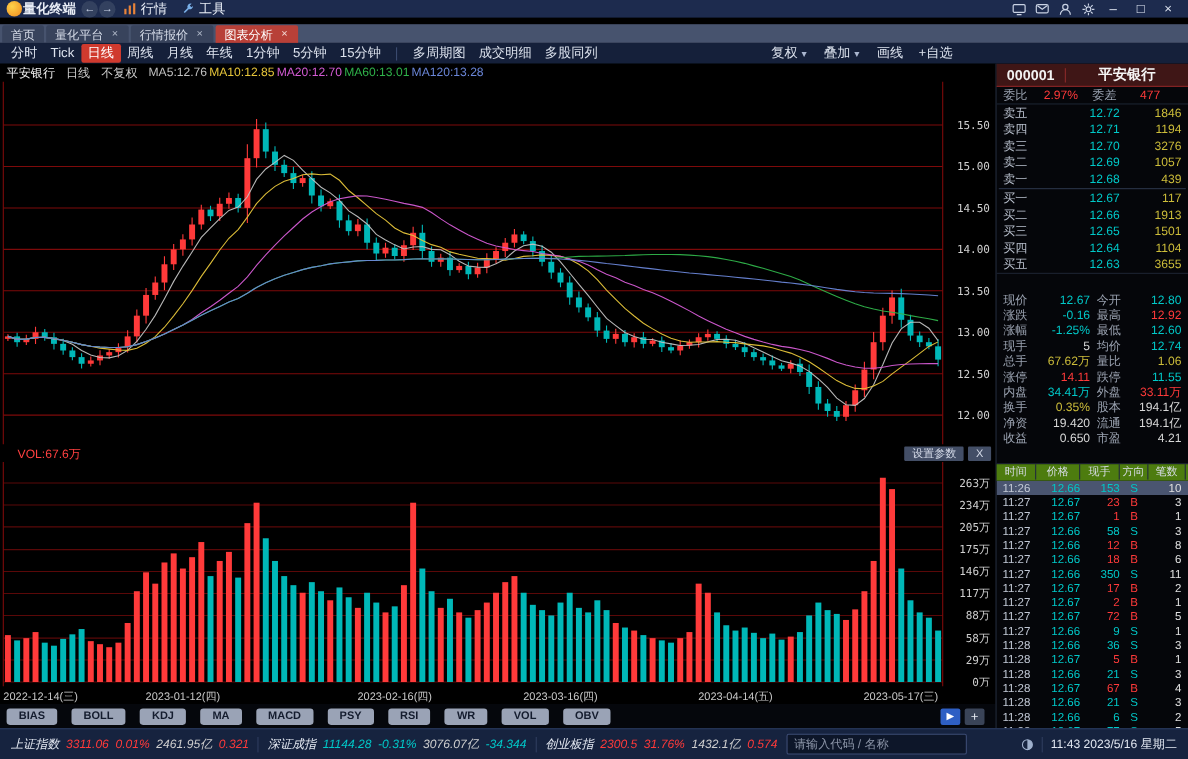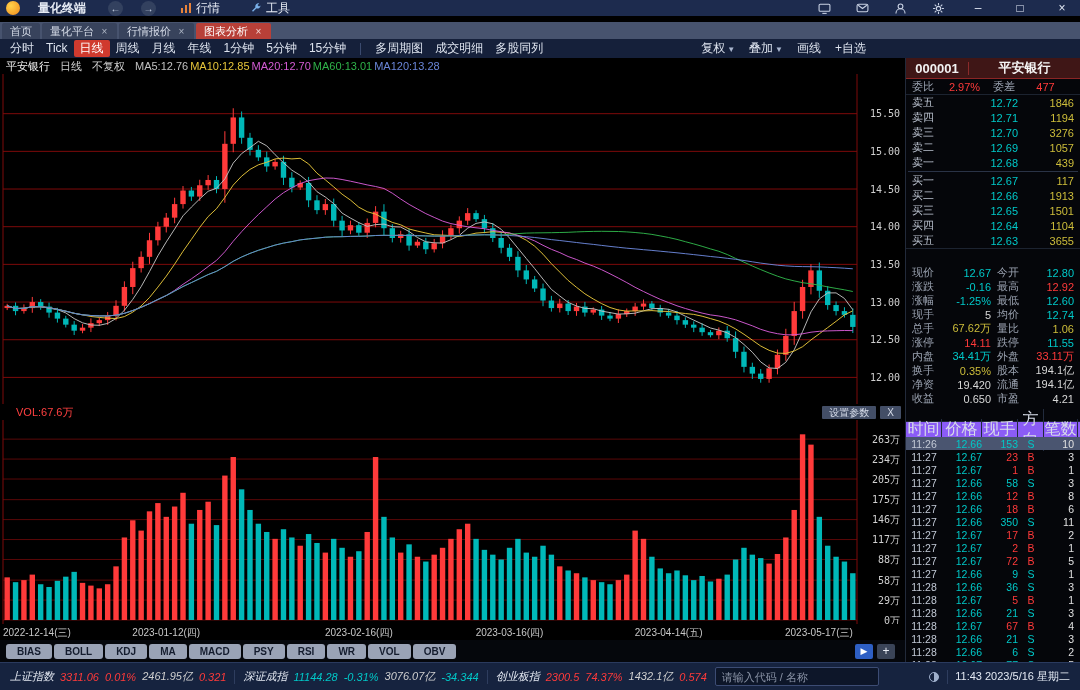--- a/index.html
+++ b/index.html
@@ -1,21 +1,21 @@
 <!DOCTYPE html>
 <html><head>
 <meta charset="utf-8">
 <style>
   html,body{margin:0;padding:0;background:#05070c;}
   body{width:1080px;height:690px;overflow:hidden;font-family:"Liberation Sans",sans-serif;color:#ddd;}
   .app{position:relative;width:1080px;height:690px;overflow:hidden;background:#000;}
   svg text{font-family:"DejaVu Sans Mono",monospace;}
 
   
-  .titlebar{position:absolute;left:0;top:0;right:0;height:16px;background:#1d2b4e;display:flex;align-items:center;padding:0 6px;gap:18px;font-size:12px;color:#e7ecf5;box-sizing:border-box;}
+  .titlebar{position:absolute;left:0;top:0;right:0;height:16px;background:#1d2b4e;display:flex;align-items:center;padding:0 6px;gap:1px;font-size:12px;color:#e7ecf5;box-sizing:border-box;}
   .logo{width:14px;height:14px;border-radius:50%;background:radial-gradient(circle at 35% 35%,#ffd24a,#f08a1d);flex-shrink:0;}
   .appname{font-weight:bold;font-size:12px;margin-right:4px;}
   .navbtn{width:15px;height:15px;border-radius:50%;background:#33415f;color:#cfd8ea;font-size:10px;display:flex;align-items:center;justify-content:center;cursor:pointer;}
   .menu-item{display:flex;align-items:center;gap:4px;padding:0 6px;height:22px;cursor:pointer;}
   .mi-icon{width:12px;height:12px;}
   .tb-spacer{flex:1;}
   .tb-icon{width:20px;height:16px;display:flex;align-items:center;justify-content:center;cursor:pointer;}
   .winctl{width:24px;height:18px;display:flex;align-items:center;justify-content:center;color:#dfe6f2;font-size:12px;cursor:pointer;}
 
   
@@ -42,21 +42,21 @@
   .ma-label{margin-right:2px;}
   .main-chart{position:absolute;top:16px;left:0;width:905px;height:330px;}
   .vol-header{position:absolute;top:346px;left:12px;right:0;height:16px;display:flex;align-items:center;padding:0 4px;font-size:11px;box-sizing:border-box;}
   .vol-label{color:#ff4040;}
   .vh-spacer{flex:1;}
   .vh-btn{background:#434e66;color:#d5dbe8;font-size:10px;padding:0 7px;height:13px;line-height:13px;margin-left:4px;cursor:pointer;border-radius:1px;}
   .vol-chart{position:absolute;top:362px;left:0;width:905px;height:204px;}
   .date-axis{position:absolute;top:566px;left:0;width:905px;height:16px;}
   .x-label{position:absolute;top:2px;font-size:10px;color:#c8c8c8;white-space:nowrap;}
   .indicator-bar{position:absolute;top:582px;left:0;right:0;height:22px;display:flex;align-items:center;padding-left:6px;background:#05070c;box-sizing:border-box;}
-  .ind-btns{display:flex;gap:2px;align-items:flex-end;}
+  .ind-btns{display:flex;gap:13px;align-items:flex-end;}
   .ind-btn{background:#9aa3b6;color:#141c2e;font-size:10px;font-weight:bold;padding:2px 11px;border-radius:3px;cursor:pointer;}
   .ind-right{margin-left:auto;display:flex;gap:4px;margin-right:10px;}
   .ind-next{width:18px;height:15px;background:#2e5fc4;color:#fff;font-size:9px;display:flex;align-items:center;justify-content:center;border-radius:2px;cursor:pointer;}
   .ind-add{width:18px;height:15px;background:#3a4458;color:#e8ecf4;display:flex;align-items:center;justify-content:center;border-radius:2px;font-size:12px;cursor:pointer;}
 
   
   .right-panel{position:absolute;top:58px;left:905px;right:0;bottom:28px;background:#05060a;border-left:1px solid #222a3a;font-size:11px;display:flex;flex-direction:column;box-sizing:border-box;}
   .q-header{height:20px;background:#3f1616;border-bottom:1px solid #8a2525;display:flex;align-items:center;font-size:13px;font-weight:bold;flex-shrink:0;}
   .q-code{width:62px;text-align:center;color:#f2f2f2;}
   .q-divider{width:1px;height:13px;background:#8a2a2a;}
@@ -68,21 +68,21 @@
   .book-row{display:flex;height:15px;align-items:center;padding:0 6px;box-sizing:border-box;}
   .b-label{width:30px;color:#b9c0cd;flex-shrink:0;}
   .b-price{flex:1;text-align:right;padding-right:12px;}
   .b-vol{width:44px;text-align:right;color:#cdbd3a;flex-shrink:0;}
   .book-div{height:1px;background:#2a3346;margin:1px 2px;}
   .stats{padding:16px 6px;border-top:1px solid #1c2330;border-bottom:1px solid #1c2330;flex-shrink:0;}
   .stat-row{display:grid;grid-template-columns:30px 1fr 34px 1fr;height:14px;align-items:center;}
   .s-l{color:#9aa2b0;}
   .s-l2{padding-left:6px;}
   .s-v{text-align:right;}
-  .tick-header{height:15px;display:flex;background:#8b5cf6;color:#d8dde8;font-size:16px;align-items:center;flex-shrink:0;}
+  .tick-header{height:15px;display:flex;background:#4d7c0f;color:#d8dde8;font-size:10px;align-items:flex-start;flex-shrink:0;}
   .th{box-sizing:border-box;border-right:1px solid #222b3d;text-align:center;flex-shrink:0;}
   .tick-rows{flex:1;overflow:hidden;}
   .tick-row{display:flex;height:13px;align-items:center;font-size:10.5px;cursor:pointer;}
   .tick-row.hl{background:#4a5570;}
   .tc{flex-shrink:0;box-sizing:border-box;}
   .w-time{width:36px;} .w-price{width:40px;} .w-vol{width:36px;} .w-dir{width:26px;} .w-cnt{width:34px;}
   .tc-time{text-align:center;color:#c2c9d6;}
   .tc-price{text-align:right;}
   .tc-vol{text-align:right;}
   .tc-dir{text-align:center;}
@@ -896,21 +896,21 @@
           <span class="idx-name">深证成指</span>
           <span class="v-down">11144.28</span>
           <span class="v-down">-0.31%</span>
           <span class="idx-amt">3076.07亿</span>
           <span class="v-down">-34.344</span>
         </div>
         <div class="sep"></div>
         <div class="idx">
           <span class="idx-name">创业板指</span>
           <span class="v-up">2300.5</span>
-          <span class="v-up">74.37%</span>
+          <span class="v-up">31.76%</span>
           <span class="idx-amt">1432.1亿</span>
           <span class="v-up">0.574</span>
         </div>
       </div>
     <input class="search" placeholder="请输入代码 / 名称" style="">
     <div class="clock-area">
       <svg width="12" height="12" viewBox="0 0 12 12">
           <circle cx="6" cy="6" r="4.5" fill="none" stroke="#9fb0cc"></circle>
           <path d="M6 1.5a4.5 4.5 0 0 1 0 9z" fill="#9fb0cc"></path>
         </svg>

